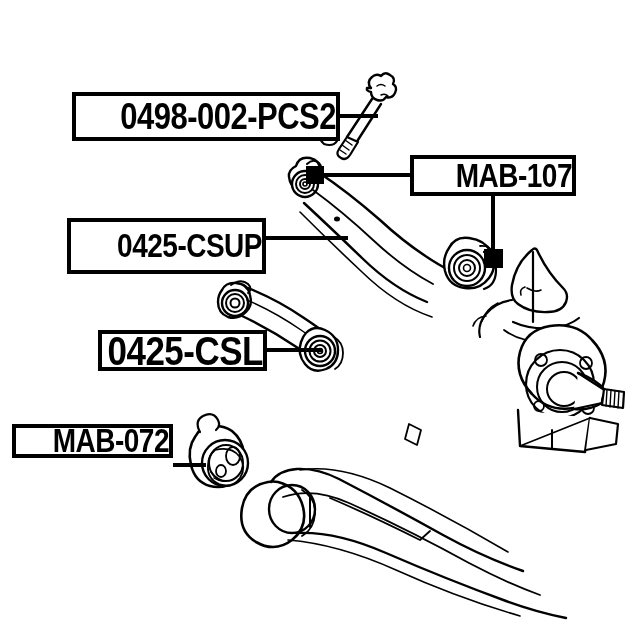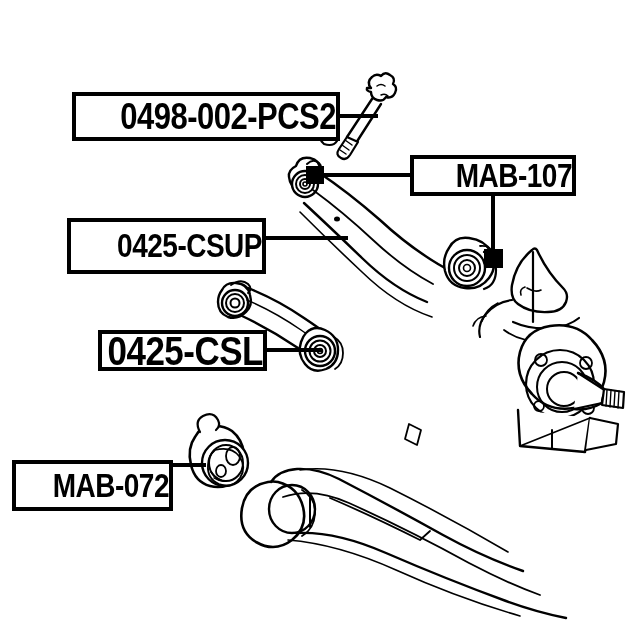--- a/index.html
+++ b/index.html
@@ -38,21 +38,21 @@
     user-select: none;
   }
   .callout span {
     display: block;
     transform: scaleY(1.18);
   }
   #lbl-pcs2  { left: 72px;  top: 92px;  width: 268px; height: 49px; font-size: 31px; }
   #lbl-107   { left: 410px; top: 155px; width: 166px; height: 41px; font-size: 28px; }
   #lbl-csup  { left: 67px;  top: 218px; width: 199px; height: 56px; font-size: 28px; }
   #lbl-csl   { left: 62px;  top: 330px; width: 169px; height: 41px; font-size: 35px; margin-left: 36px; }
-  #lbl-072   { left: 12px;  top: 460px; width: 161px; height: 51px; font-size: 28px; }
+  #lbl-072   { left: 12px;  top: 424px; width: 161px; height: 34px; font-size: 28px; }
 </style>
 </head>
 <body>
 
 <div id="page">
 
   <svg id="drawing" viewBox="0 0 640 640" xmlns="http://www.w3.org/2000/svg">
 
     <rect x="0" y="0" width="640" height="640" fill="#ffffff"></rect>
 

